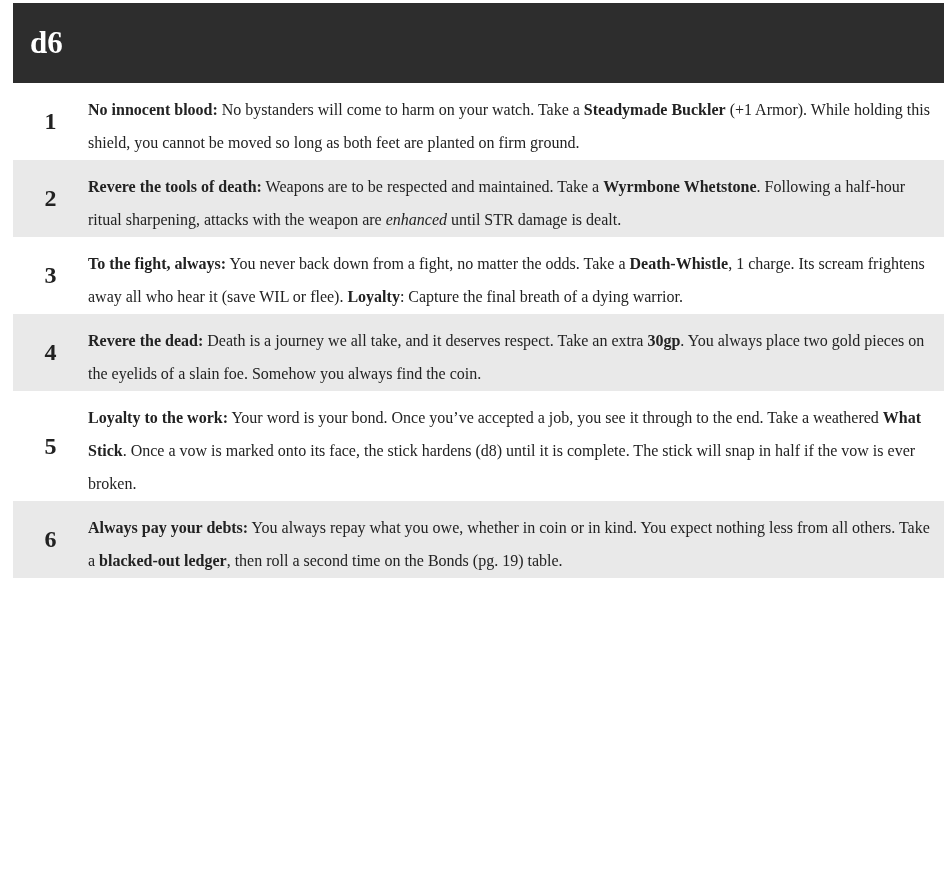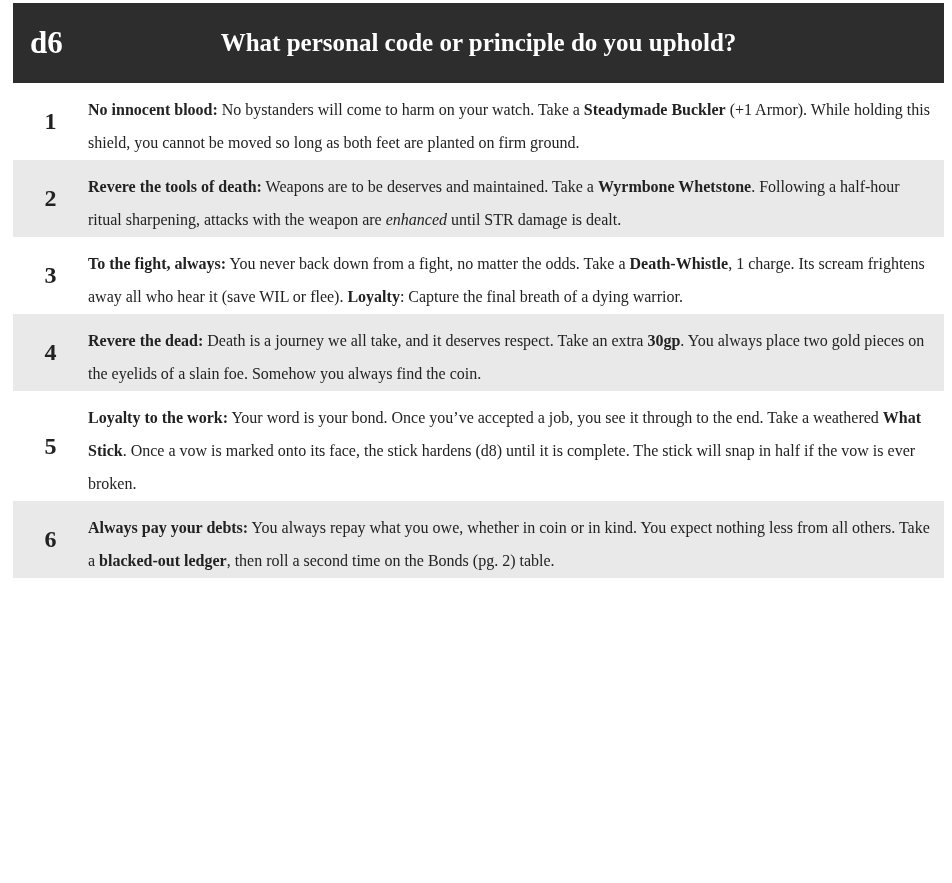--- a/index.html
+++ b/index.html
@@ -69,47 +69,46 @@
     cursor:pointer;
   }
 </style>
 </head>
 <body>
 
 <div class="page">
   <div class="dtable">
     <div class="thead">
       <span class="die">d6</span>
-      <span class="title">What personal code or principle do you uphold?</span>
     </div>
     <div id="rows-container">
   <div class="row">
     <div class="roll-cell roll">1</div>
     <div class="text-cell row-text"><strong>No innocent blood:</strong><span> No bystanders will come to harm on your watch. Take a </span><strong>Steadymade Buckler</strong><span> (+1 Armor). While holding this shield, you cannot be moved so long as both feet are planted on firm ground.</span></div>
   </div>
 
   <div class="row shaded">
     <div class="roll-cell roll">2</div>
-    <div class="text-cell row-text"><strong>Revere the tools of death:</strong><span> Weapons are to be deserves and maintained. Take a </span><strong>Wyrmbone Whetstone</strong><span>. Following a half-hour ritual sharpening, attacks with the weapon are </span><em>enhanced</em><span> until STR damage is dealt.</span></div>
+    <div class="text-cell row-text"><strong>Revere the tools of death:</strong><span> Weapons are to be respected and maintained. Take a </span><strong>Wyrmbone Whetstone</strong><span>. Following a half-hour ritual sharpening, attacks with the weapon are </span><em>enhanced</em><span> until STR damage is dealt.</span></div>
   </div>
 
   <div class="row">
     <div class="roll-cell roll">3</div>
     <div class="text-cell row-text"><strong>To the fight, always:</strong><span> You never back down from a fight, no matter the odds. Take a </span><strong>Death-Whistle</strong><span>, 1 charge. Its scream frightens away all who hear it (save WIL or flee). </span><strong>Loyalty</strong><span>: Capture the final breath of a dying warrior.</span></div>
   </div>
 
   <div class="row shaded">
     <div class="roll-cell roll">4</div>
     <div class="text-cell row-text"><strong>Revere the dead:</strong><span> Death is a journey we all take, and it deserves respect. Take an extra </span><strong>30gp</strong><span>. You always place two gold pieces on the eyelids of a slain foe. Somehow you always find the coin.</span></div>
   </div>
 
   <div class="row">
     <div class="roll-cell roll">5</div>
     <div class="text-cell row-text"><strong>Loyalty to the work:</strong><span> Your word is your bond. Once you’ve accepted a job, you see it through to the end. Take a weathered </span><strong>What Stick</strong><span>. Once a vow is marked onto its face, the stick hardens (d8) until it is complete. The stick will snap in half if the vow is ever broken.</span></div>
   </div>
 
   <div class="row shaded">
     <div class="roll-cell roll">6</div>
-    <div class="text-cell row-text"><strong>Always pay your debts:</strong><span> You always repay what you owe, whether in coin or in kind. You expect nothing less from all others. Take a </span><strong>blacked-out ledger</strong><span>, then roll a second time on the </span><span class="u">Bonds</span><span> (pg. 2) table.</span></div>
+    <div class="text-cell row-text"><strong>Always pay your debts:</strong><span> You always repay what you owe, whether in coin or in kind. You expect nothing less from all others. Take a </span><strong>blacked-out ledger</strong><span>, then roll a second time on the </span><span class="u">Bonds</span><span> (pg. 19) table.</span></div>
   </div>
 </div>
   </div>
 </div>
 
 </body></html>

